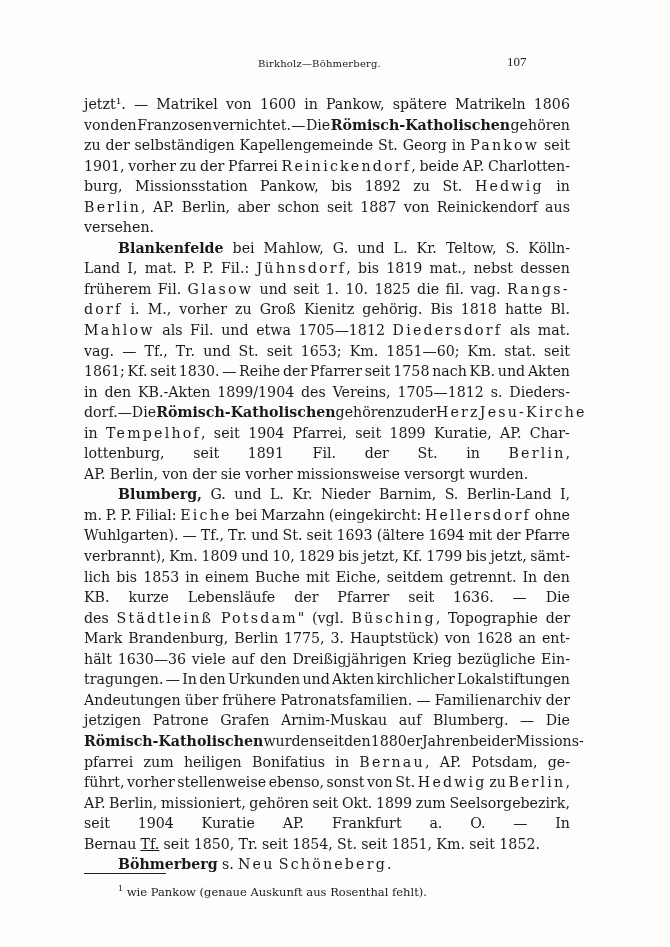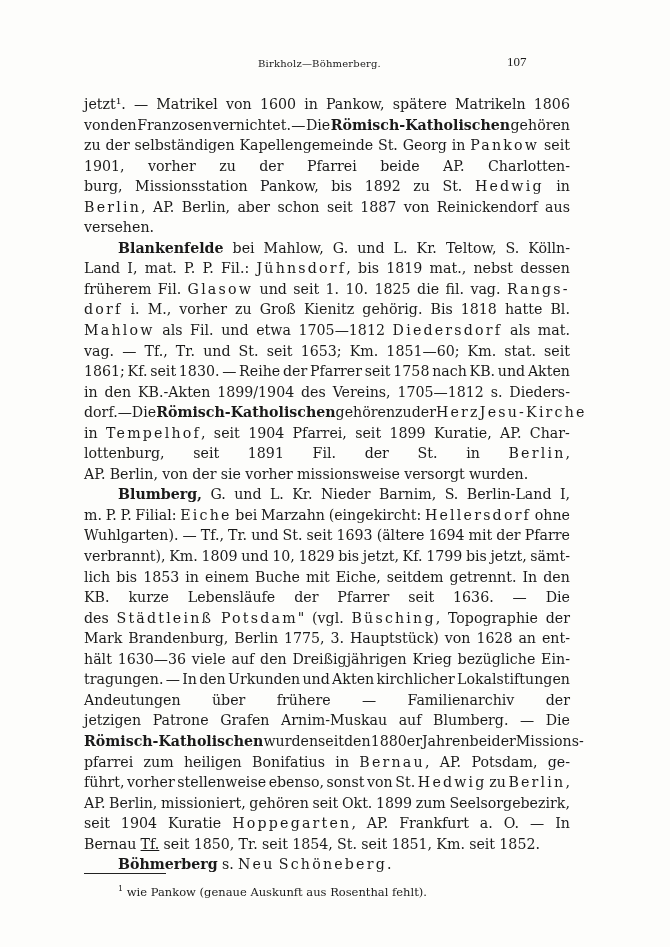--- a/index.html
+++ b/index.html
@@ -64,20 +64,21 @@
         <span class="w">in</span>
         <span class="w"><span class="sp">Pankow</span></span>
         <span class="w">seit</span>
       </div>
       <div class="line">
         <span class="w">1901,</span>
         <span class="w">vorher</span>
         <span class="w">zu</span>
         <span class="w">der</span>
         <span class="w">Pfarrei</span>
+        <span class="w"><span class="sp">Reinickendorf</span>,</span>
         <span class="w">beide</span>
         <span class="w">AP.</span>
         <span class="w">Charlotten-</span>
       </div>
       <div class="line">
         <span class="w">burg,</span>
         <span class="w">Missionsstation</span>
         <span class="w">Pankow,</span>
         <span class="w">bis</span>
         <span class="w">1892</span>
@@ -375,20 +376,21 @@
         <span class="w">Urkunden</span>
         <span class="w">und</span>
         <span class="w">Akten</span>
         <span class="w">kirchlicher</span>
         <span class="w">Lokalstiftungen</span>
       </div>
       <div class="line">
         <span class="w">Andeutungen</span>
         <span class="w">über</span>
         <span class="w">frühere</span>
+        <span class="w">Patronatsfamilien.</span>
         <span class="w">—</span>
         <span class="w">Familienarchiv</span>
         <span class="w">der</span>
       </div>
       <div class="line">
         <span class="w">jetzigen</span>
         <span class="w">Patrone</span>
         <span class="w">Grafen</span>
         <span class="w">Arnim-Muskau</span>
         <span class="w">auf</span>
@@ -438,21 +440,20 @@
         <span class="w">seit</span>
         <span class="w">Okt.</span>
         <span class="w">1899</span>
         <span class="w">zum</span>
         <span class="w">Seelsorgebezirk,</span>
       </div>
       <div class="line">
         <span class="w">seit</span>
         <span class="w">1904</span>
         <span class="w">Kuratie</span>
-        <span class="w"><span class="sp">Hoppegarten</span>,</span>
         <span class="w">AP.</span>
         <span class="w">Frankfurt</span>
         <span class="w">a.</span>
         <span class="w">O.</span>
         <span class="w">—</span>
         <span class="w">In</span>
       </div>
       <div class="line last">
         <span class="w" style="margin-right: 0.3em;">Bernau</span>
         <span class="w" style="margin-right: 0.3em; text-decoration: underline;">Tf.</span>

